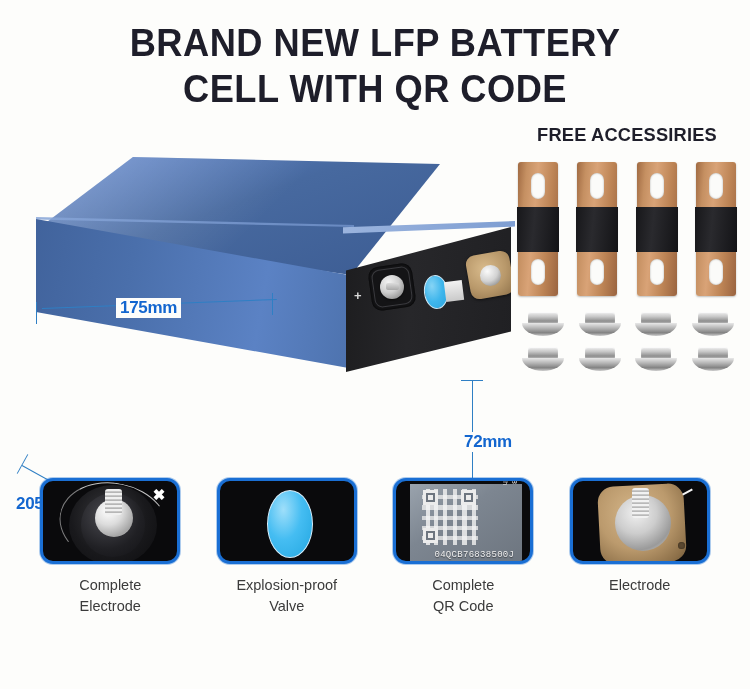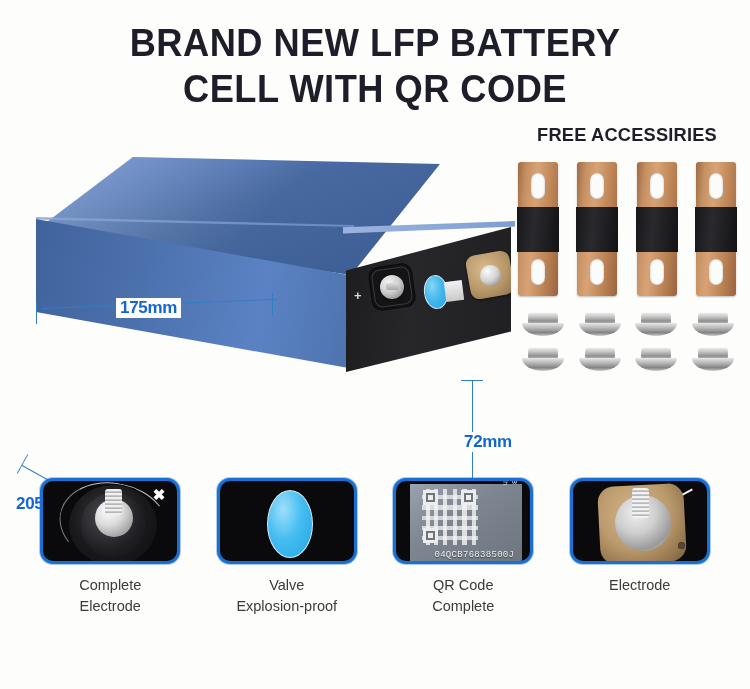--- a/index.html
+++ b/index.html
@@ -612,22 +612,22 @@
       <div>Complete</div>
       <div>Electrode</div>
     </div>
   </div>
 
   <div class="card">
     <div class="card-thumb">
       <div class="valve-big"></div>
     </div>
     <div class="card-label">
+      <div>Explosion-proof</div>
       <div>Valve</div>
-      <div>Explosion-proof</div>
     </div>
   </div>
 
   <div class="card">
     <div class="card-thumb">
       <div class="qr-plate">
         <div class="qr-box"></div>
         <div class="qr-eye qr-e1">
             <i></i>
           </div>
@@ -636,22 +636,22 @@
           </div>
         <div class="qr-eye qr-e3">
             <i></i>
           </div>
         <div class="qr-vtext">C39000144 8</div>
         <div class="qr-vtext2">LF280K 896Wh</div>
         <div class="qr-serial">04QCB76838500J</div>
       </div>
     </div>
     <div class="card-label">
+      <div>Complete</div>
       <div>QR Code</div>
-      <div>Complete</div>
     </div>
   </div>
 
   <div class="card">
     <div class="card-thumb">
       <div class="ne-plate"></div>
       <div class="ne-ring"></div>
       <div class="ne-bolt"></div>
       <div class="ne-hole"></div>
       <div class="ne-tick"></div>

